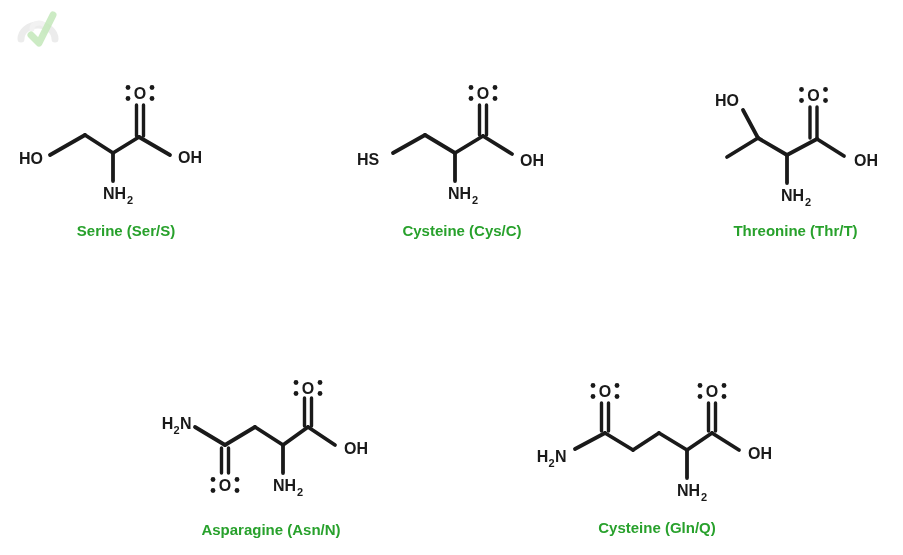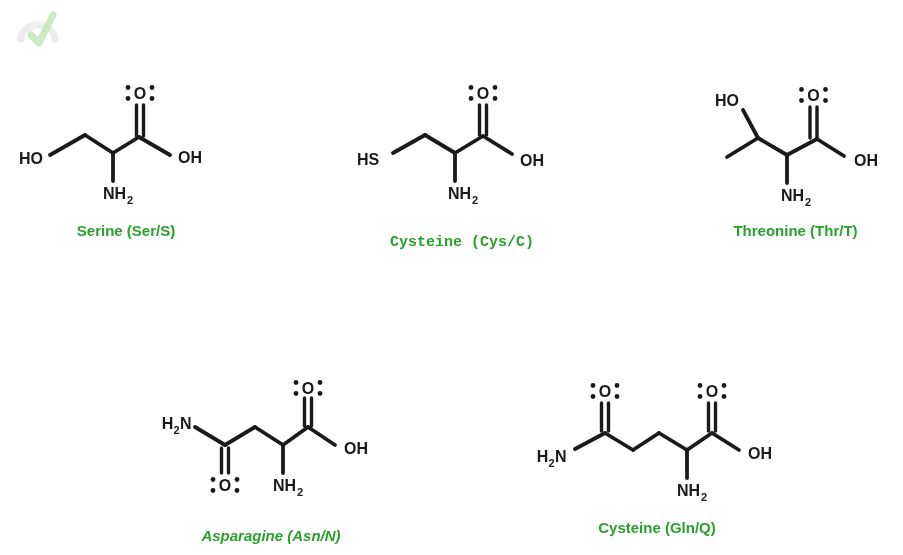--- a/index.html
+++ b/index.html
@@ -71,21 +71,21 @@
       <text class="atom" x="153" y="18.5" text-anchor="middle">O</text>
       <g>
         <circle class="lp" cx="141" cy="7.5" r="2.4"></circle>
           <circle class="lp" cx="141" cy="18.5" r="2.4"></circle>
         <circle class="lp" cx="165" cy="7.5" r="2.4"></circle>
           <circle class="lp" cx="165" cy="18.5" r="2.4"></circle>
       </g>
       <text class="atom" x="129.5" y="119" text-anchor="middle">NH</text>
       <text class="sub" x="142" y="124">2</text>
     </svg>
-    <div class="mol-label" style="top:154px; transform:translateX(17px);font-family:Liberation Mono, monospace;">Cysteine (Cys/C)</div>
+    <div class="mol-label" style="top:142px; transform:translateX(17px);">Cysteine (Cys/C)</div>
   </div>
 
   <div class="molecule" style="left:670px; top:80px; width:233px; height:175px;">
     <svg width="233" height="135" viewBox="0 0 233 135">
       <line class="bond" x1="73" y1="30" x2="88" y2="58"></line>
       <line class="bond" x1="88" y1="58" x2="57" y2="77"></line>
       <line class="bond" x1="88" y1="58" x2="117" y2="75"></line>
       <line class="bond" x1="117" y1="75" x2="147" y2="59"></line>
       <line class="bond" x1="147" y1="59" x2="174" y2="76"></line>
       <line class="bond" x1="117" y1="75" x2="117" y2="103"></line>
@@ -134,21 +134,21 @@
       <text class="atom" x="85" y="115.5" text-anchor="middle">O</text>
       <g>
         <circle class="lp" cx="73" cy="104.5" r="2.4"></circle>
           <circle class="lp" cx="73" cy="115.5" r="2.4"></circle>
         <circle class="lp" cx="97" cy="104.5" r="2.4"></circle>
           <circle class="lp" cx="97" cy="115.5" r="2.4"></circle>
       </g>
       <text class="atom" x="144.5" y="116" text-anchor="middle">NH</text>
       <text class="sub" x="157" y="121">2</text>
     </svg>
-    <div class="mol-label" style="top:152px; transform:translateX(1px);font-style:italic;">Asparagine (Asn/N)</div>
+    <div class="mol-label" style="top:146px; transform:translateX(1px);">Asparagine (Asn/N)</div>
   </div>
 
   <div class="molecule" style="left:520px; top:375px; width:270px; height:170px;">
     <svg width="270" height="135" viewBox="0 0 270 135">
       <line class="bond" x1="55" y1="74" x2="85" y2="58"></line>
       <line class="bond" x1="85" y1="58" x2="113" y2="75"></line>
       <line class="bond" x1="113" y1="75" x2="139" y2="58"></line>
       <line class="bond" x1="139" y1="58" x2="167" y2="75"></line>
       <line class="bond" x1="167" y1="75" x2="192" y2="58"></line>
       <line class="bond" x1="192" y1="58" x2="219" y2="75"></line>

